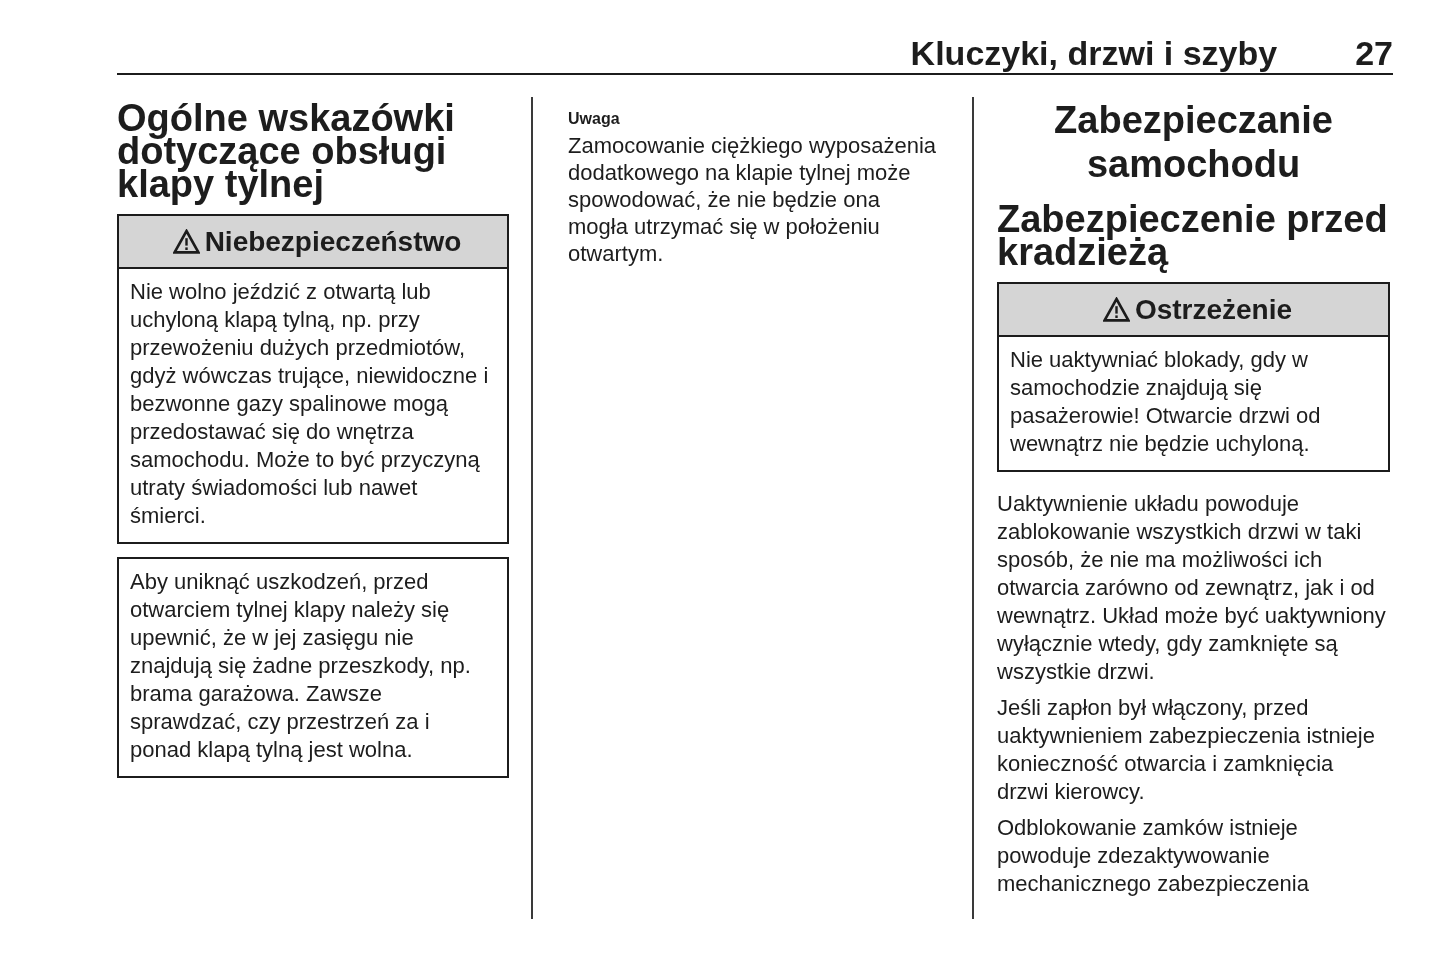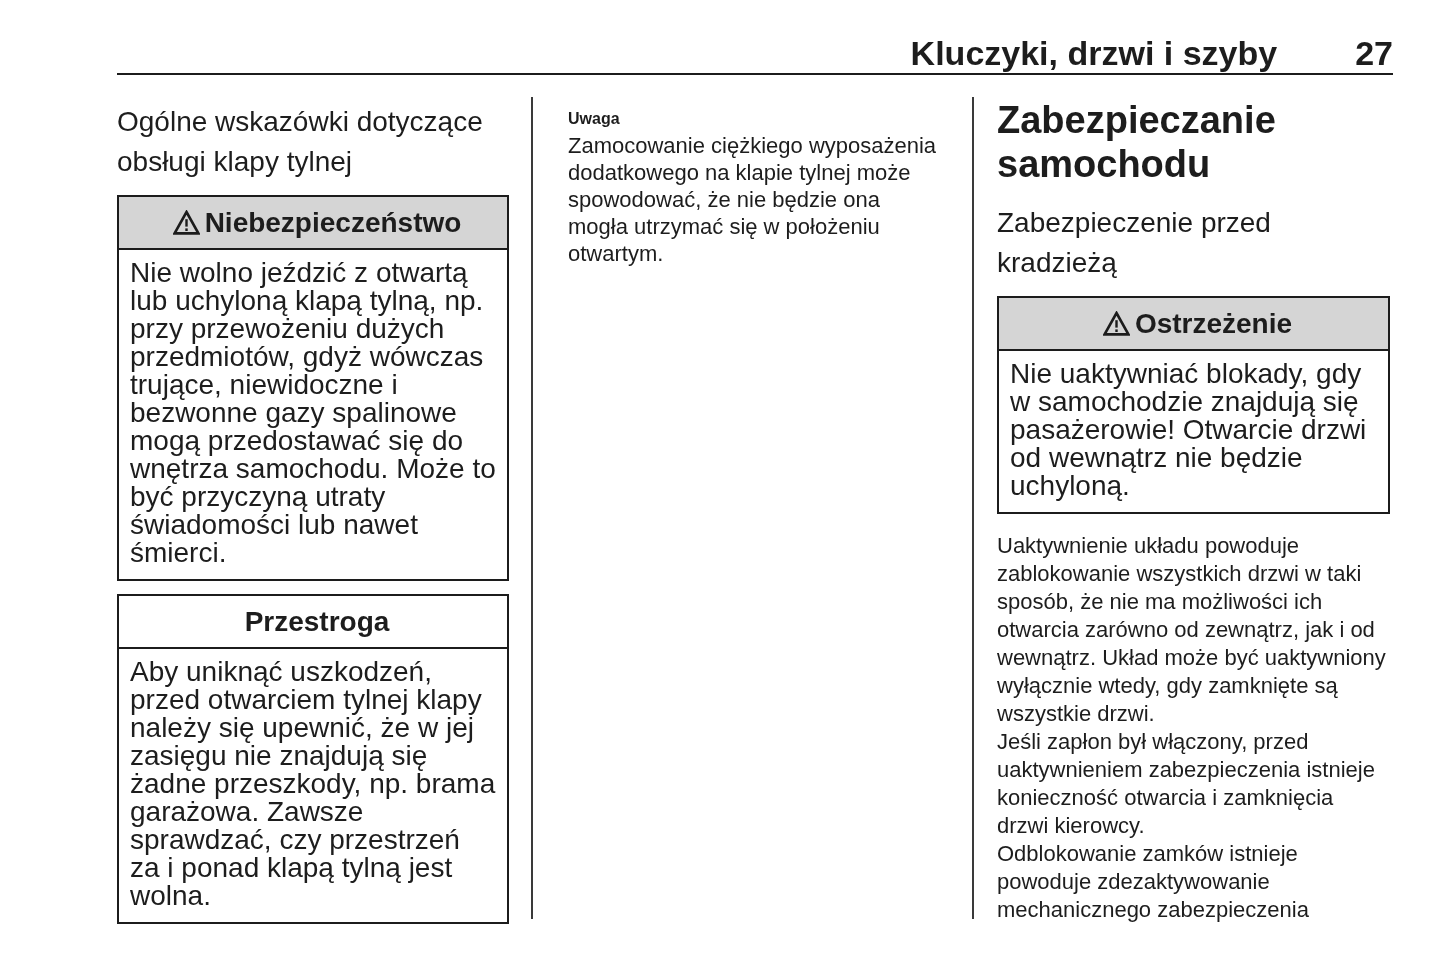--- a/index.html
+++ b/index.html
@@ -32,39 +32,39 @@
   .v-divider{position:absolute;top:97px;width:2px;height:822px;background:var(--divider);}
   .v-divider.d1{left:531px;}
   .v-divider.d2{left:972px;}
 
   
   .col{position:absolute;top:96px;}
   .col1{left:117px;width:392px;}
   .col2{left:568px;width:375px;}
   .col3{left:997px;width:393px;}
 
-  .h-section{font-size:28px;line-height:40px;font-weight:normal;}
+  .h-section{font-size:38px;line-height:33px;font-weight:bold;}
   .col1 .h-section{margin-top:6px;}
-  .h-chapter{font-size:38px;line-height:44px;font-weight:bold;margin-top:2px;}
+  .h-chapter{font-size:38px;line-height:44px;font-weight:bold;margin-top:2px;text-align:center;}
   .col3 .h-section{margin-top:17px;}
 
   
   .wbox{border:2px solid var(--border);margin-top:13px;background:#fff;}
   .wbox-head{
     height:53px;display:flex;align-items:center;justify-content:center;gap:5px;
     font-size:28px;font-weight:bold;border-bottom:2px solid var(--border);padding-left:8px;
   }
   .wbox-head.gray{background:var(--box-header-bg);}
-  .wbox-body{padding:9px 11px 12px 11px;font-size:28px;line-height:28px;}
+  .wbox-body{padding:9px 11px 12px 11px;font-size:22px;line-height:28px;}
   .warn-svg{display:block;}
 
   
   .note-label{font-size:16px;line-height:27px;font-weight:bold;margin-top:9px;}
   .note-body{font-size:22px;line-height:27px;}
-  .para{font-size:22px;line-height:28px;}
+  .para{font-size:22px;line-height:28px;margin-top:8px;}
   .para.first{margin-top:18px;}
 </style>
 </head>
 <body>
 
 <div class="page">
 
   <div class="header">
     <span>Kluczyki, drzwi i szyby</span>
     <span>27</span>
@@ -85,23 +85,20 @@
             <rect x="12.3" y="9.2" width="2.4" height="7.4" fill="#1c1c1c"></rect>
             <rect x="12.3" y="18.4" width="2.4" height="2.6" fill="#1c1c1c"></rect>
           </svg>
         </span>
         <span>Niebezpieczeństwo</span>
       </div>
       <div class="wbox-body">Nie wolno jeździć z otwartą lub uchyloną klapą tylną, np. przy przewożeniu dużych przedmiotów, gdyż wówczas trujące, niewidoczne i bezwonne gazy spalinowe mogą przedostawać się do wnętrza samochodu. Może to być przyczyną utraty świadomości lub nawet śmierci.</div>
     </div>
 
     <div class="wbox">
-      <div class="wbox-head">
-        <span>Przestroga</span>
-      </div>
       <div class="wbox-body">Aby uniknąć uszkodzeń, przed otwarciem tylnej klapy należy się upewnić, że w jej zasięgu nie znajdują się żadne przeszkody, np. brama garażowa. Zawsze sprawdzać, czy przestrzeń za i ponad klapą tylną jest wolna.</div>
     </div>
   </div>
 
   <div class="col col2">
     <div class="note-label">Uwaga</div>
     <div class="note-body">Zamocowanie ciężkiego wyposażenia dodatkowego na klapie tylnej może spowodować, że nie będzie ona mogła utrzymać się w położeniu otwartym.</div>
   </div>
 
   <div class="col col3">

